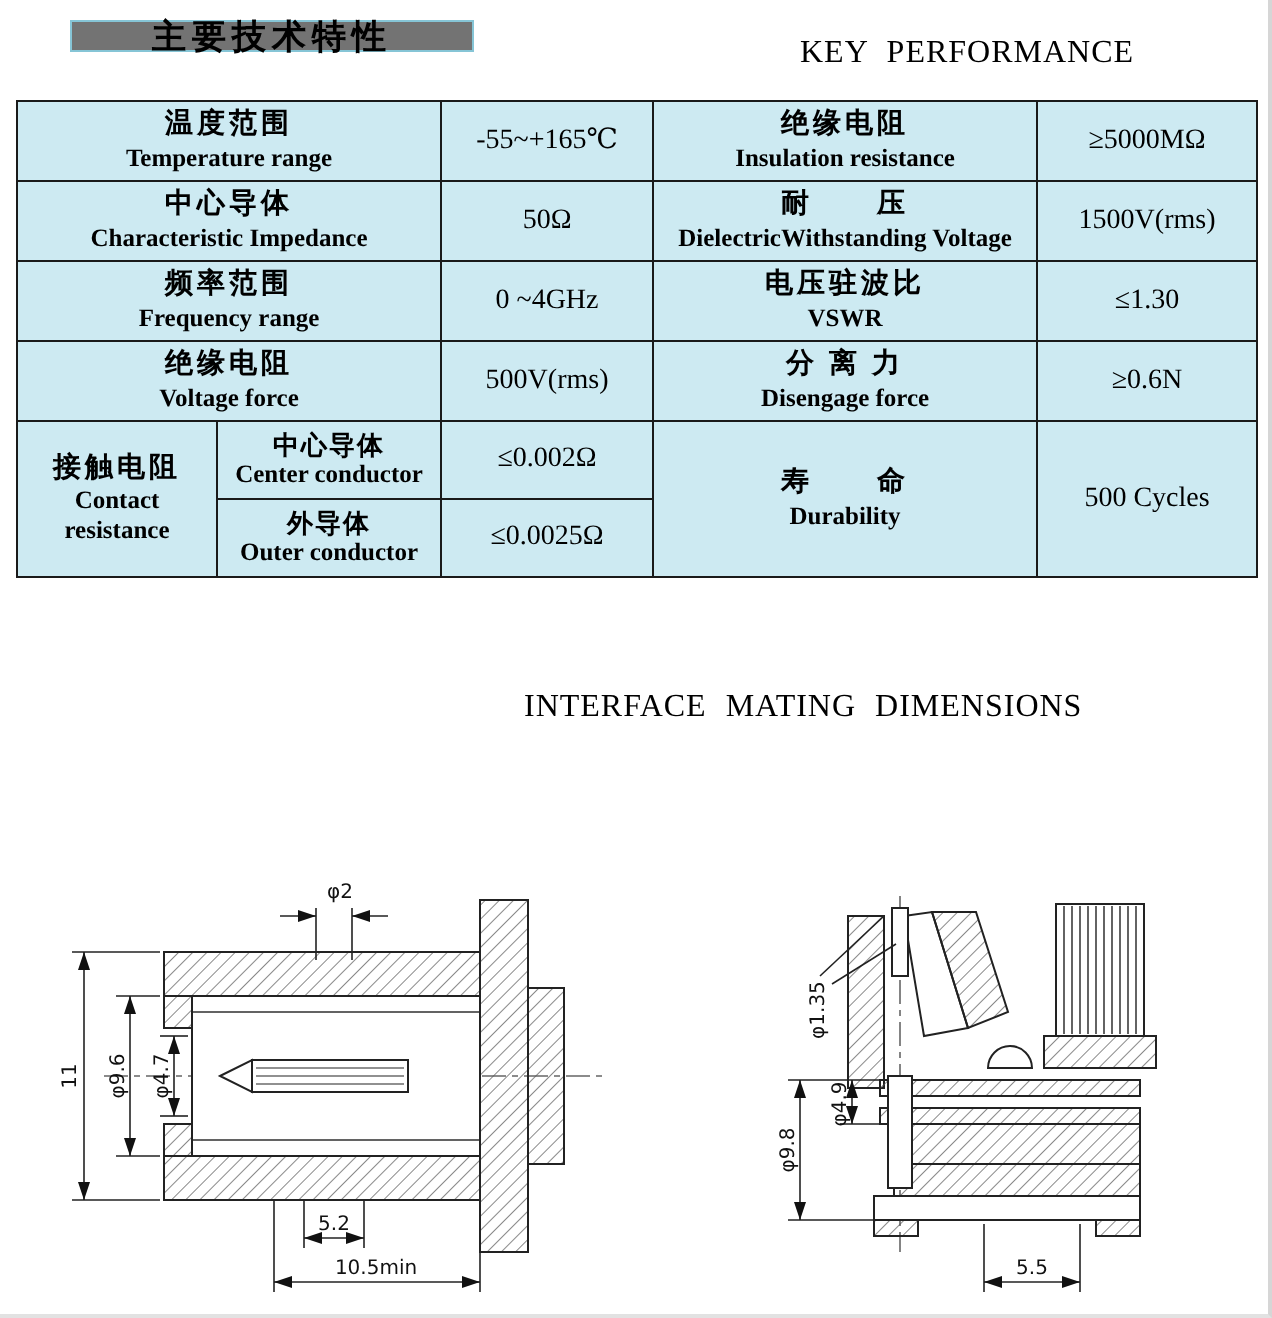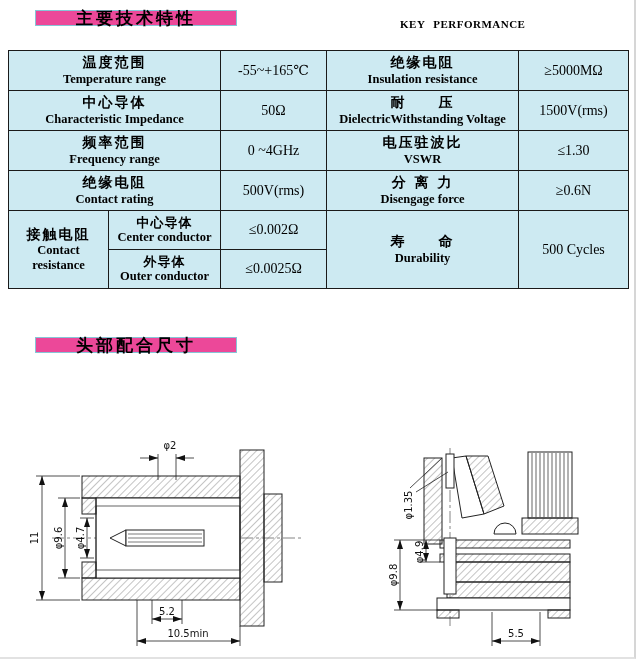--- a/index.html
+++ b/index.html
@@ -7,37 +7,37 @@
   body {
     width:636px; height:659px; position:relative; overflow:hidden;
     font-family:"DejaVu Sans","Liberation Sans",sans-serif; color:#000;
   }
   .page {
     position:absolute; inset:0; background:#fff;
     border-right:2px solid #d6d6d6; border-bottom:2px solid #e2e2e2;
   }
   .cyan-box {
     position:absolute; left:35px; width:202px; height:16px;
-    background:#ec4899; border:1px solid #86c5d6;
+    background:#737373; border:1px solid #86c5d6;
     display:flex; align-items:center; justify-content:center;
     font-weight:bold; font-size:17px; letter-spacing:3px;
   }
   .en-title {
     position:absolute;
     font-family:"Liberation Serif","DejaVu Serif",serif;
-    font-weight:bold; font-size:11px; letter-spacing:0.5px; word-spacing:5px;
+    font-weight:normal; font-size:16px; letter-spacing:0.5px; word-spacing:5px;
     white-space:nowrap;
   }
   table.spec { position:absolute; left:8px; top:50px; width:620px; border-collapse:collapse; table-layout:fixed; }
   table.spec td {
     border:1px solid #1a1a1a; background:#cdeaf2;
     text-align:center; vertical-align:middle; padding:1px 2px; overflow:hidden;
   }
   tr.r40 { height:40px; } tr.r38 { height:39px;margin-left:36px; }
-  .cn { font-size:14px; font-weight:bold; letter-spacing:2px; line-height:1.25; }
+  .cn { font-size:14px; font-weight:bold; letter-spacing:2px; line-height:1.25;font-family:Liberation Serif, serif; }
   .cn-sm { font-size:13px; font-weight:bold; letter-spacing:1px; line-height:1.2;font-family:Liberation Serif, serif; }
   .en {
     font-family:Liberation Serif, serif; font-weight:bold;
     font-size:12.5px; line-height:1.2; white-space:nowrap;
   }
   .en.wrap { white-space:normal; }
   .val {
     font-family:"Liberation Serif","DejaVu Serif",serif; font-weight:normal;
     font-size:14px;
   }
@@ -97,21 +97,21 @@
         <td class="val">0 ~4GHz</td>
         <td>
           <div class="cn">电压驻波比</div>
           <div class="en">VSWR</div>
         </td>
         <td class="val">≤1.30</td>
       </tr>
       <tr class="r40">
         <td colspan="2">
           <div class="cn">绝缘电阻</div>
-          <div class="en">Contact rating</div>
+          <div class="en">Voltage force</div>
         </td>
         <td class="val">500V(rms)</td>
         <td>
           <div class="cn">分 离 力</div>
           <div class="en">Disengage force</div>
         </td>
         <td class="val">≥0.6N</td>
       </tr>
       <tr class="r38">
         <td rowspan="2">
@@ -132,23 +132,21 @@
       <tr class="r38">
         <td>
           <div class="cn-sm">外导体</div>
           <div class="en">Outer conductor</div>
         </td>
         <td class="val">≤0.0025Ω</td>
       </tr>
     </tbody>
   </table>
 
-  <div class="cyan-box" style="top:337px">
-    <span>头部配合尺寸</span>
-  </div>
+  <div class="en-title" style="left:262px; top:345px">INTERFACE MATING DIMENSIONS</div>
 
   <svg width="300" height="224" viewBox="0 0 300 224" style="position:absolute; left:18px; top:434px">
     <defs>
       <pattern id="hL" width="5" height="5" patternUnits="userSpaceOnUse" patternTransform="rotate(45)">
         <line x1="0" y1="0" x2="0" y2="5" stroke="#555" stroke-width="0.7"></line>
       </pattern>
       <marker id="aE" markerWidth="10" markerHeight="7" refX="9" refY="3" orient="auto" markerUnits="userSpaceOnUse">
         <path d="M0,0 L9,3 L0,6 Z" fill="#111"></path>
       </marker>
       <marker id="aS" markerWidth="10" markerHeight="7" refX="0" refY="3" orient="auto" markerUnits="userSpaceOnUse">

